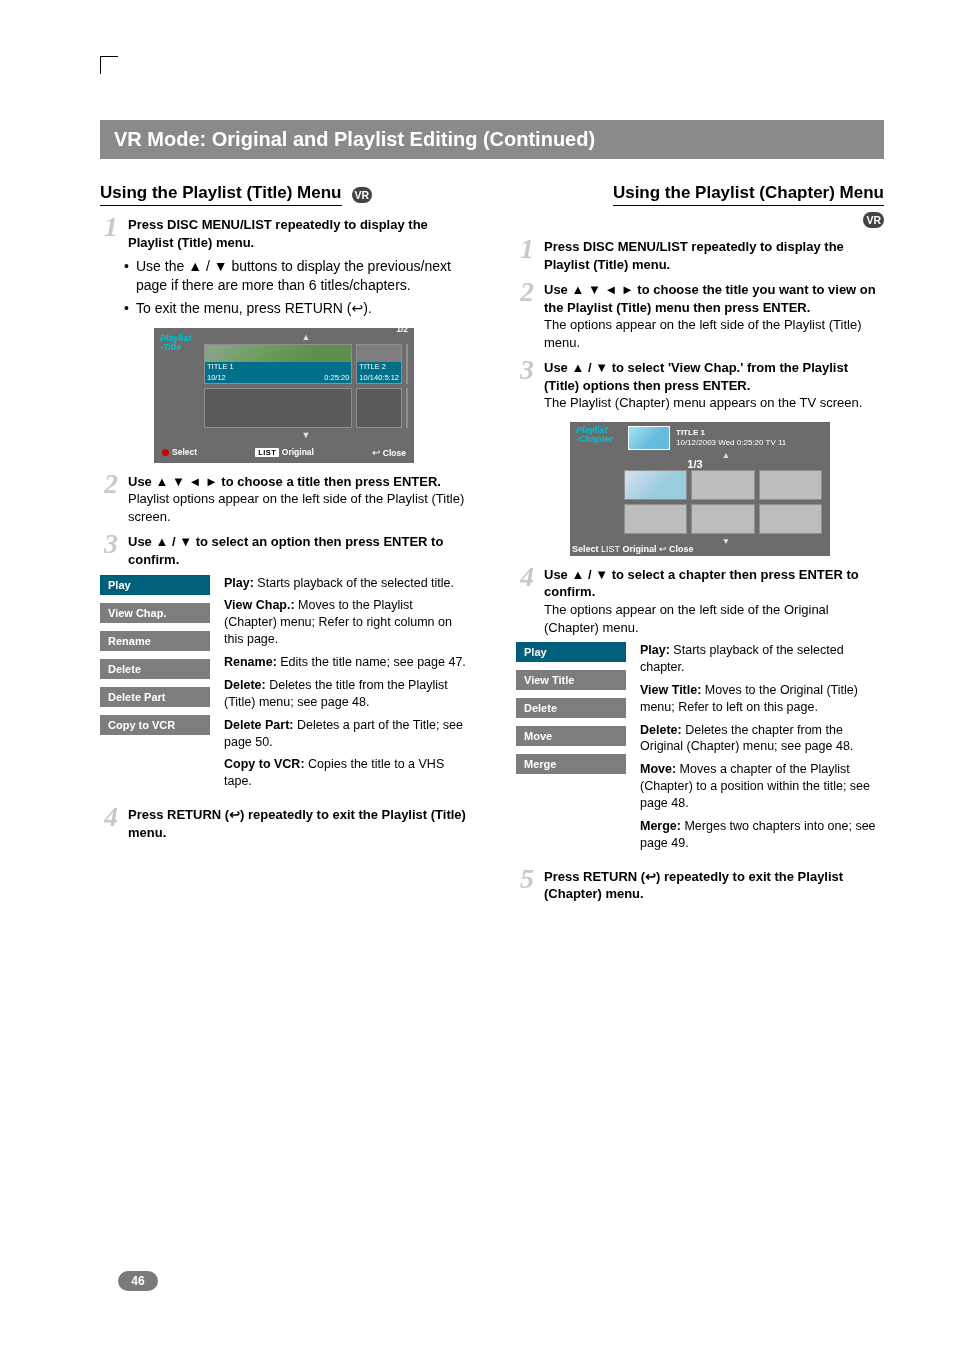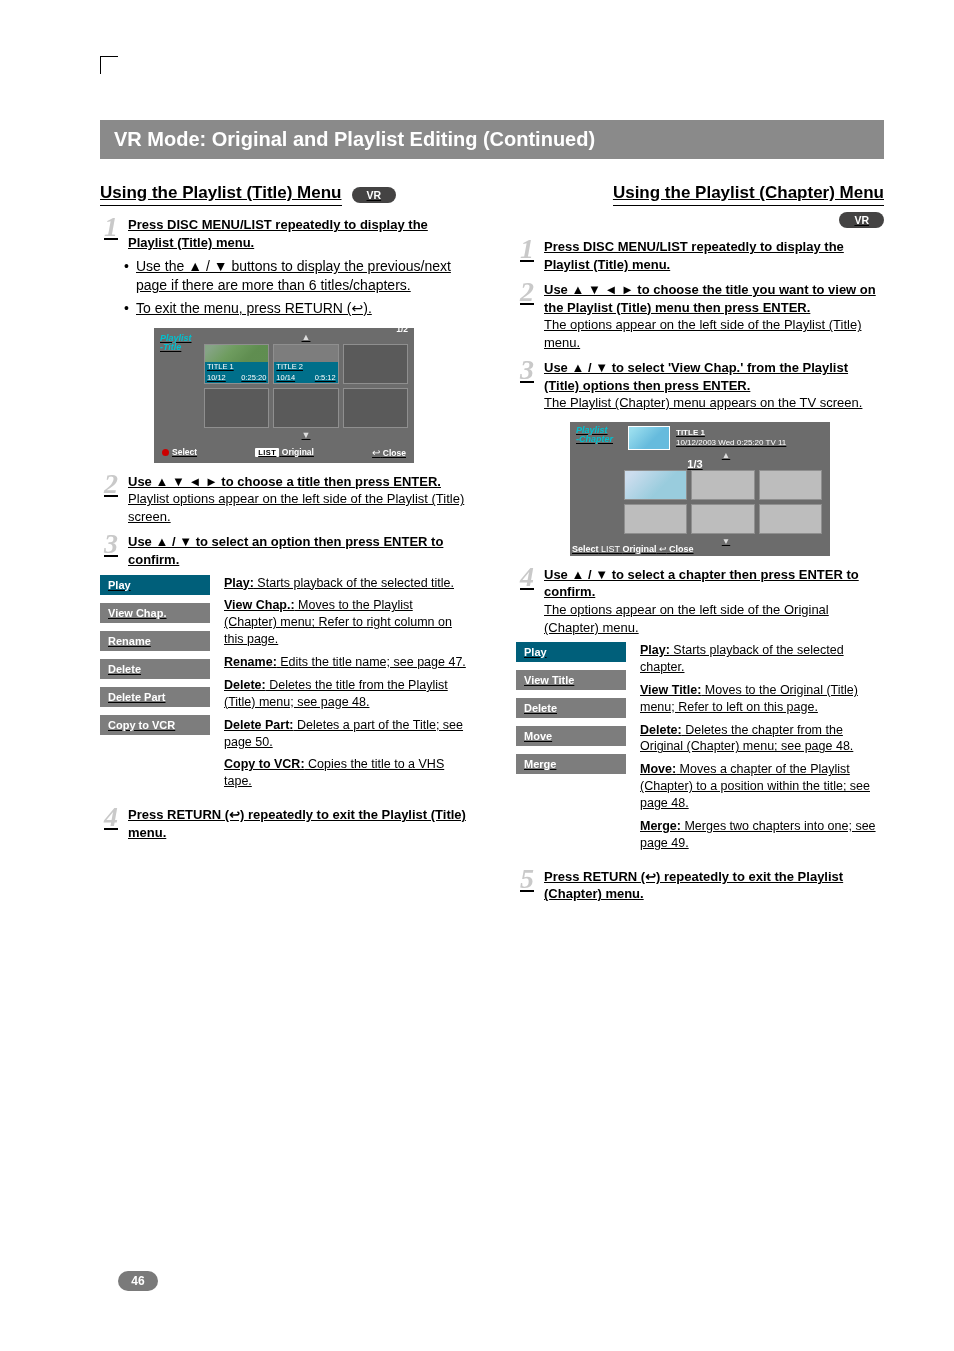--- a/index.html
+++ b/index.html
@@ -1,37 +1,37 @@
 <!DOCTYPE html>
 <html><head>
 <meta charset="utf-8">
 <style>
   * { box-sizing: border-box; margin: 0; padding: 0; }
   html, body { width: 954px; height: 1351px; background: #fff; font-family: Arial, Helvetica, sans-serif; color: #000; }
   .page { position: relative; width: 954px; height: 1351px; padding: 60px 70px 50px 100px; }
   .crop-tl { position: absolute; top: 56px; left: 100px; width: 18px; height: 18px; border-left: 1.5px solid #000; border-top: 1.5px solid #000; }
   .banner { background: #8a8a8a; color: #fff; font-size: 20px; font-weight: bold; padding: 8px 14px; margin: 60px 0 18px 0; }
-  .cols { display: flex; gap: 48px; text-decoration: underline; }
+  .cols { display: flex; gap: 48px; }
   .col { flex: 1; min-width: 0; }
   .sect-title-row { display: flex; align-items: center; gap: 10px; margin: 6px 0 10px 0; }
   .sect-title { font-size: 17px; font-weight: bold; border-bottom: 1.5px solid #000; padding-bottom: 2px; display: inline-block; }
-  .vr-badge { background: #444343; color: #fff; font-size: 10.5px; font-weight: bold; padding: 2px 15px; border-radius: 10px; }
+  .vr-badge { background: #444343; color: #fff; font-size: 10.5px; font-weight: bold; padding: 2px 3px; border-radius: 10px; }
   .step { display: flex; gap: 6px; margin: 8px 0 2px 0; }
   .step-num { font-family: Georgia, 'Times New Roman', serif; font-size: 28px; font-weight: bold; font-style: italic; color: #c9c9c9; line-height: 22px; position: relative; width: 22px; text-align: center; }
   .step-num::after { content: attr(data-shadow); position: absolute; left: 2px; top: 2px; color: #7f7f7f; z-index: -1; }
   .step-body { flex: 1; font-size: 13px; line-height: 1.35; }
   .step-body .lead { font-weight: bold; }
   .bullets { margin: 6px 0 4px 24px; }
   .bullets li { font-size: 14px; line-height: 1.35; margin: 4px 0; list-style: none; position: relative; padding-left: 12px; }
   .bullets li::before { content: "•"; position: absolute; left: 0; top: 0; }
   .osd-wrap { display: flex; justify-content: center; margin: 10px 0; }
   .osd { width: 260px; border: 2px solid #6c6c6c; background: #6c6c6c; font-size: 9px; color: #fff; }
   .osd .osd-head { display: flex; align-items: flex-start; background: #6c6c6c; padding: 2px 0; }
   .osd .osd-head .left { width: 48px; padding: 2px 4px; color: #00c1cf; font-style: italic; font-weight: bold; line-height: 1.05; }
-  .osd .osd-grid { flex: 1; display: grid; grid-template-columns: repeat(3, 1fr); grid-template-rows: auto auto; gap: 4px; padding: 2px 4px 4px 0; position: relative; }
+  .osd .osd-grid { flex: 1; display: grid; grid-template-columns: repeat(1, 1fr); grid-template-rows: auto auto; gap: 4px; padding: 2px 4px 4px 0; position: relative; }
   .osd .page-ind { position: absolute; top: -8px; right: 4px; font-size: 8.5px; font-weight: bold; }
   .osd .arrow-up, .osd .arrow-down { grid-column: 1 / span 3; text-align: center; color: #dedede; font-size: 9px; line-height: 6px; height: 6px; }
   .osd .cell { background: #5a5a5a; border: 1px solid #8f8f8f; height: 40px; position: relative; display:flex; flex-direction: column; justify-content: flex-end; overflow: hidden; }
   .osd .cell .thumb { flex: 1; background: linear-gradient(135deg,#bfb 10%,#8e6 40%,#6c4 70%); opacity: .45; }
   .osd .cell .thumb2 { flex: 1; background: #cfcfcf; opacity: .3; }
   .osd .cell .empty { flex:1; }
   .osd .cell .cap { background: #006f8a; font-size: 7.5px; padding: 1px 2px; line-height: 1.1; display: flex; justify-content: space-between; white-space: nowrap; }
   .osd .foot { display: flex; justify-content: space-between; align-items: center; background: #6c6c6c; padding: 3px 6px; font-size: 8.5px; }
   .osd .foot .sel { display: inline-flex; align-items: center; gap: 3px; }
   .osd .foot .dot { width: 7px; height: 7px; background: #c00; border-radius: 50%; display: inline-block; }

